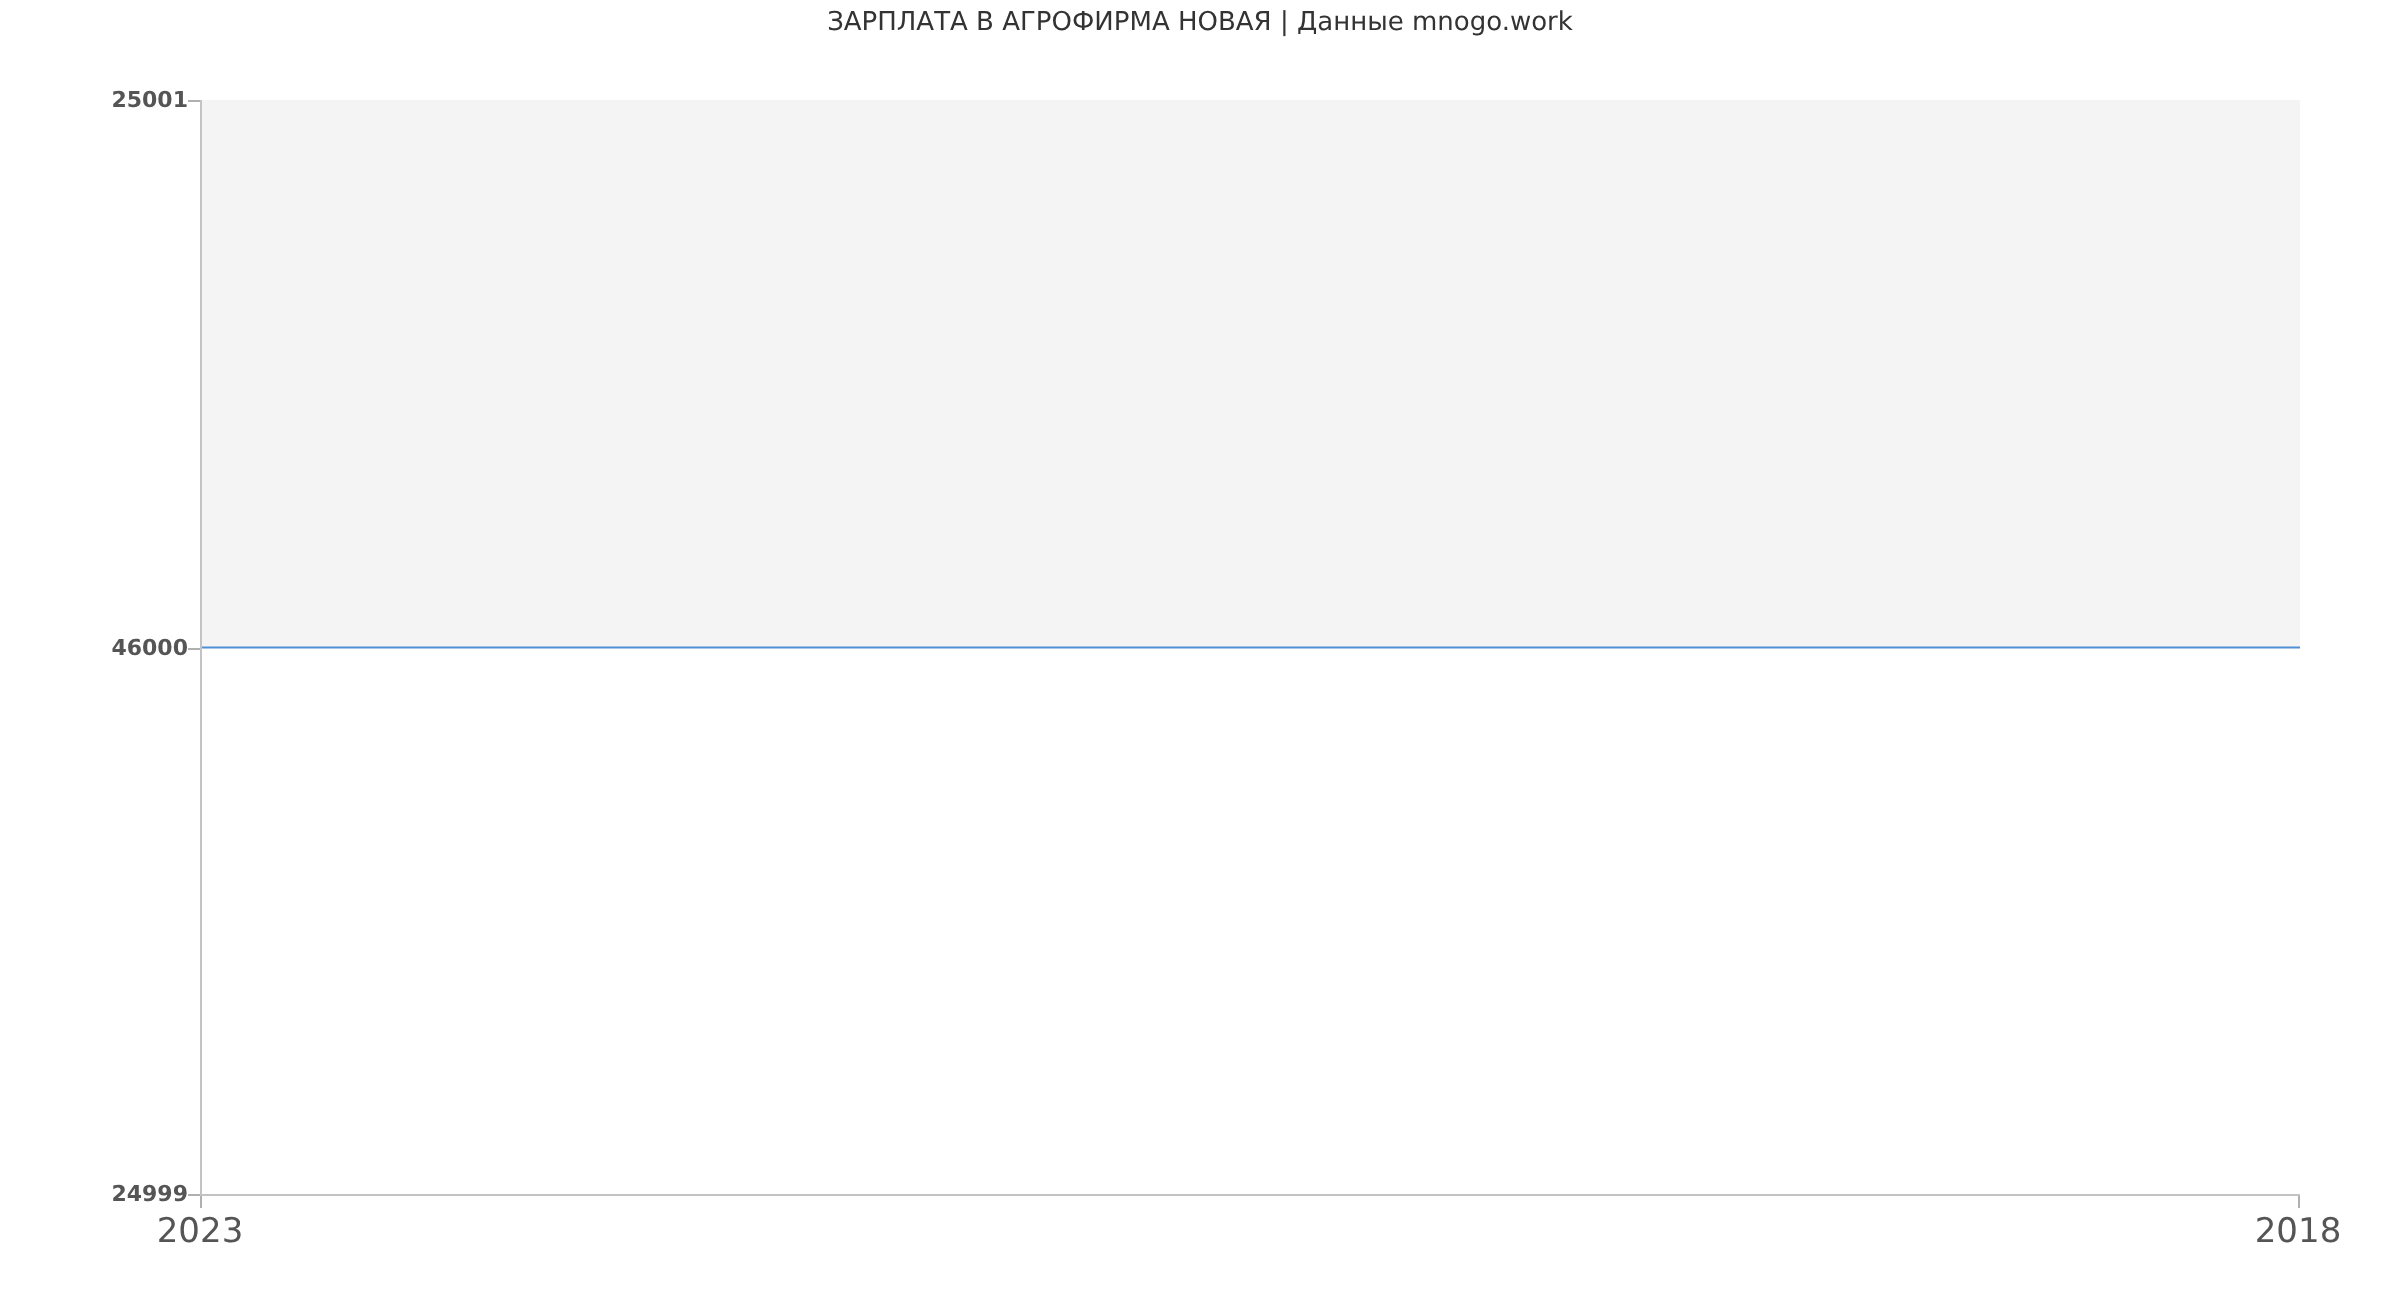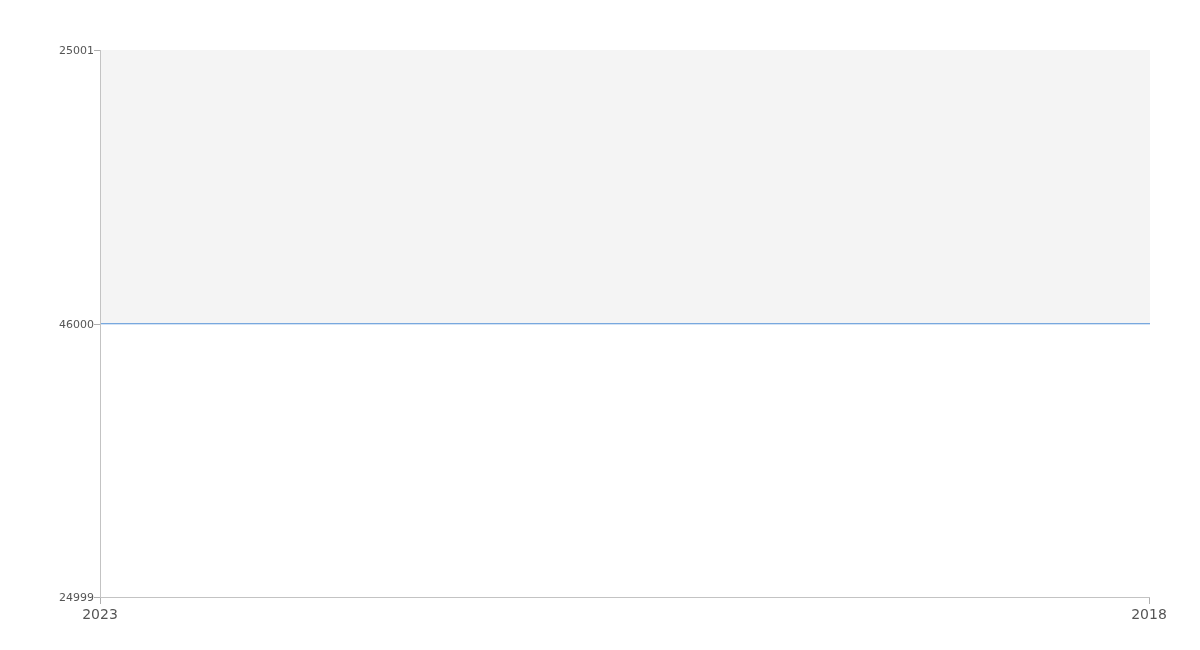--- a/index.html
+++ b/index.html
@@ -62,42 +62,44 @@
     transform: translateX(-6px);
   }
   .y-label {
     position: absolute;
     right: 1106px; 
     text-align: right;
     width: 80px;
     font-size: 11px;
     color: #555555;
     transform: translateY(-50%);
+    font-weight: bold;
   }
   .x-tick {
     position: absolute;
     top: 598px;
     width: 0;
     height: 6px;
     border-left: 1px solid #b0b0b0;
   }
   .x-label {
     position: absolute;
     top: 606px;
-    font-size: 14px;
+    font-size: 17px;
     color: #555555;
     transform: translateX(-50%);
     white-space: nowrap;
   }
 </style>
 </head>
 <body>
 
 <div class="chart-wrap">
 
+  <div class="title">ЗАРПЛАТА В АГРОФИРМА НОВАЯ | Данные mnogo.work</div>
 
   <div class="y-tick" style="top:50px;"></div>
   <div class="y-tick" style="top:324px;"></div>
   <div class="y-tick" style="top:597px;"></div>
 
   <div class="y-label" style="top:50px;">25001</div>
   <div class="y-label" style="top:324px;">46000</div>
   <div class="y-label" style="top:597px;">24999</div>
 
   <div class="x-tick" style="left:100px;"></div>

